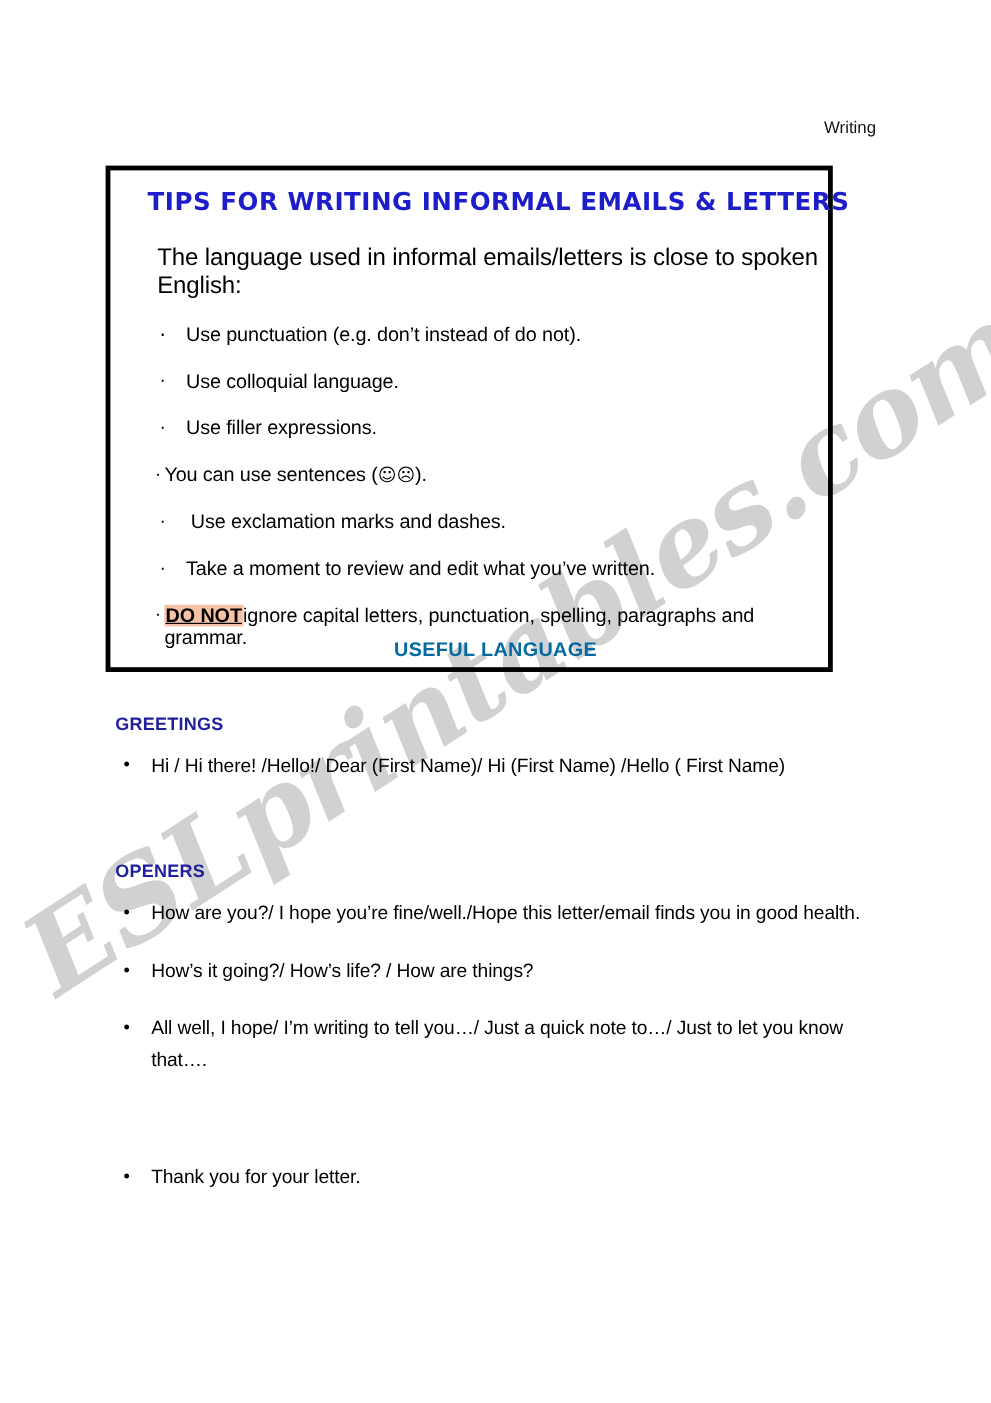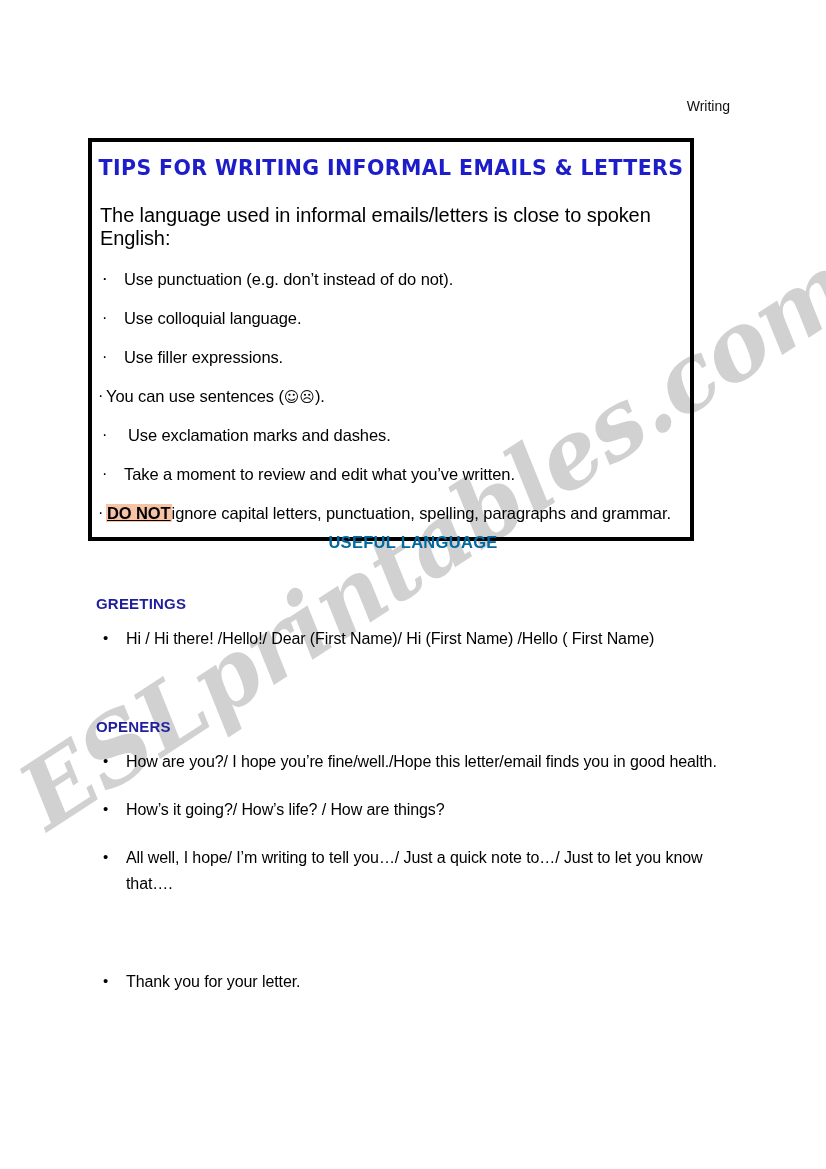--- a/index.html
+++ b/index.html
@@ -65,20 +65,21 @@
   .tips-box {
     position: absolute;
     left: 88px;
     top: 138px;
     width: 606px;
     min-height: 362px;
     border: 4px solid #000000;
     background: transparent;
     box-sizing: border-box;
     z-index: 3;
+    padding-left: 31px;
   }
   .tips-title {
     text-align: center;
     font-family: "DejaVu Sans", sans-serif;
     font-weight: 700;
     font-size: 20.5px;
     letter-spacing: 0.4px;
     color: #1d1dc9;
     margin: 14px 0 0 0;
     white-space: nowrap;

